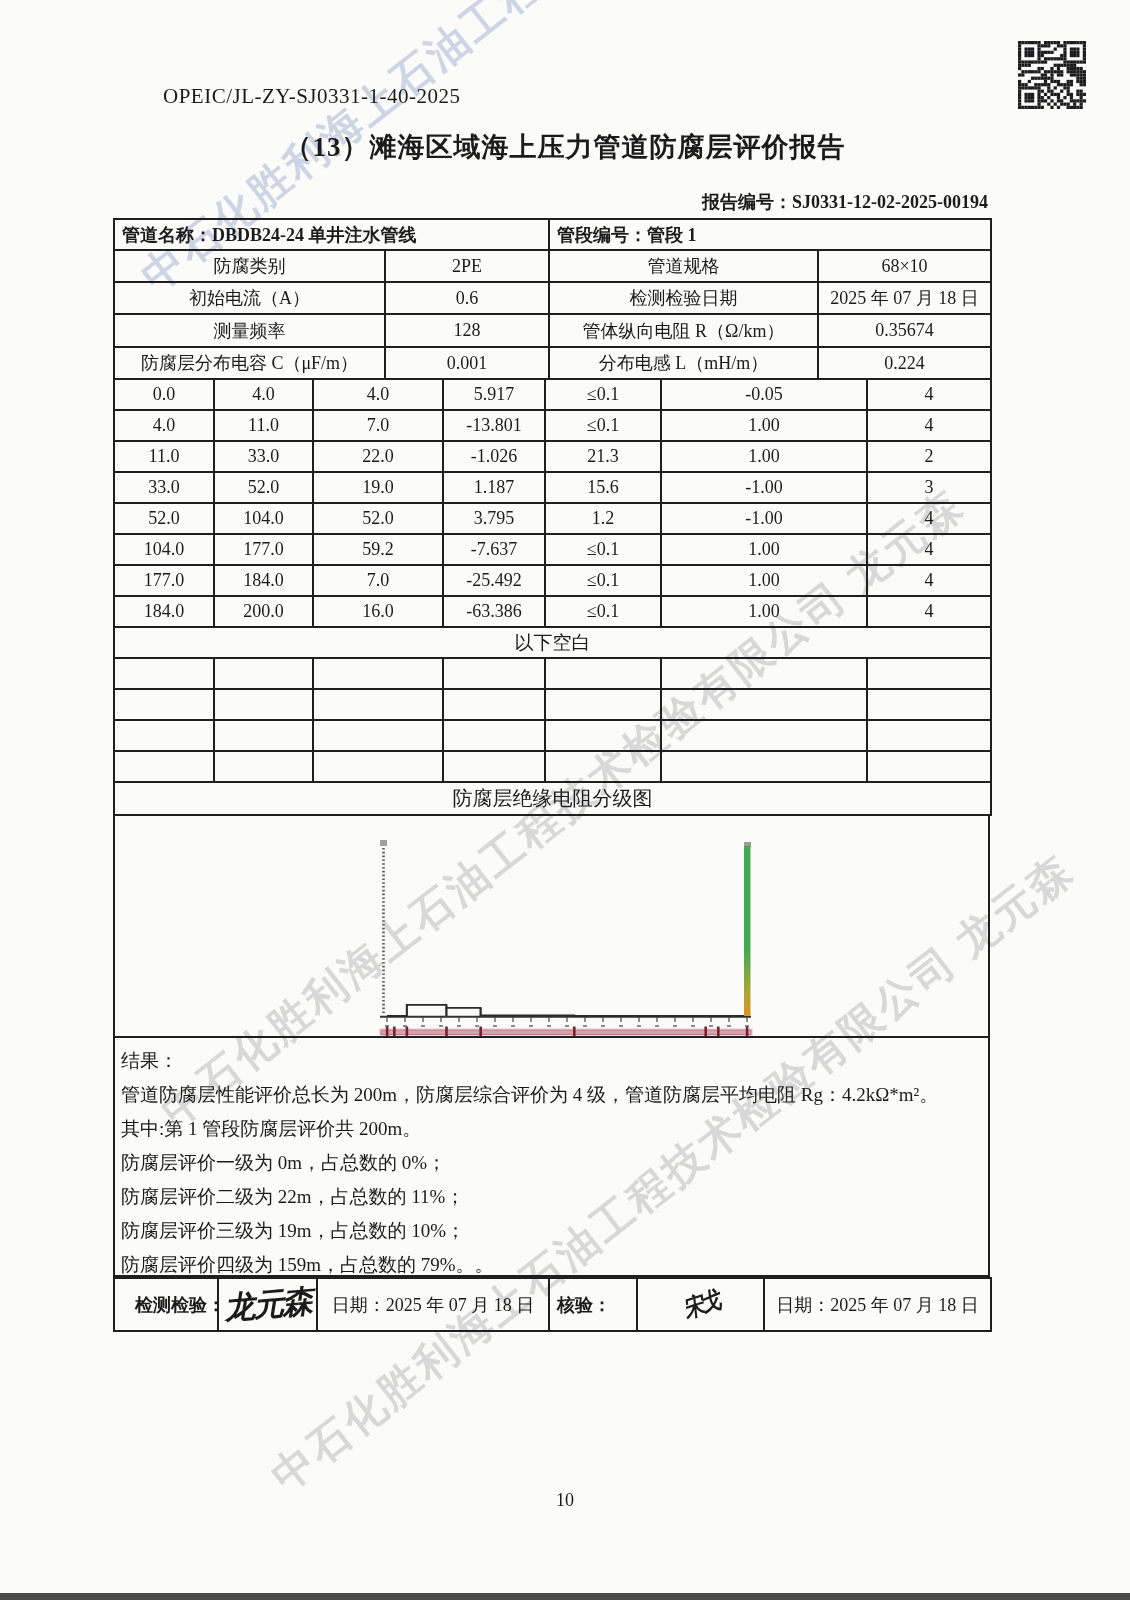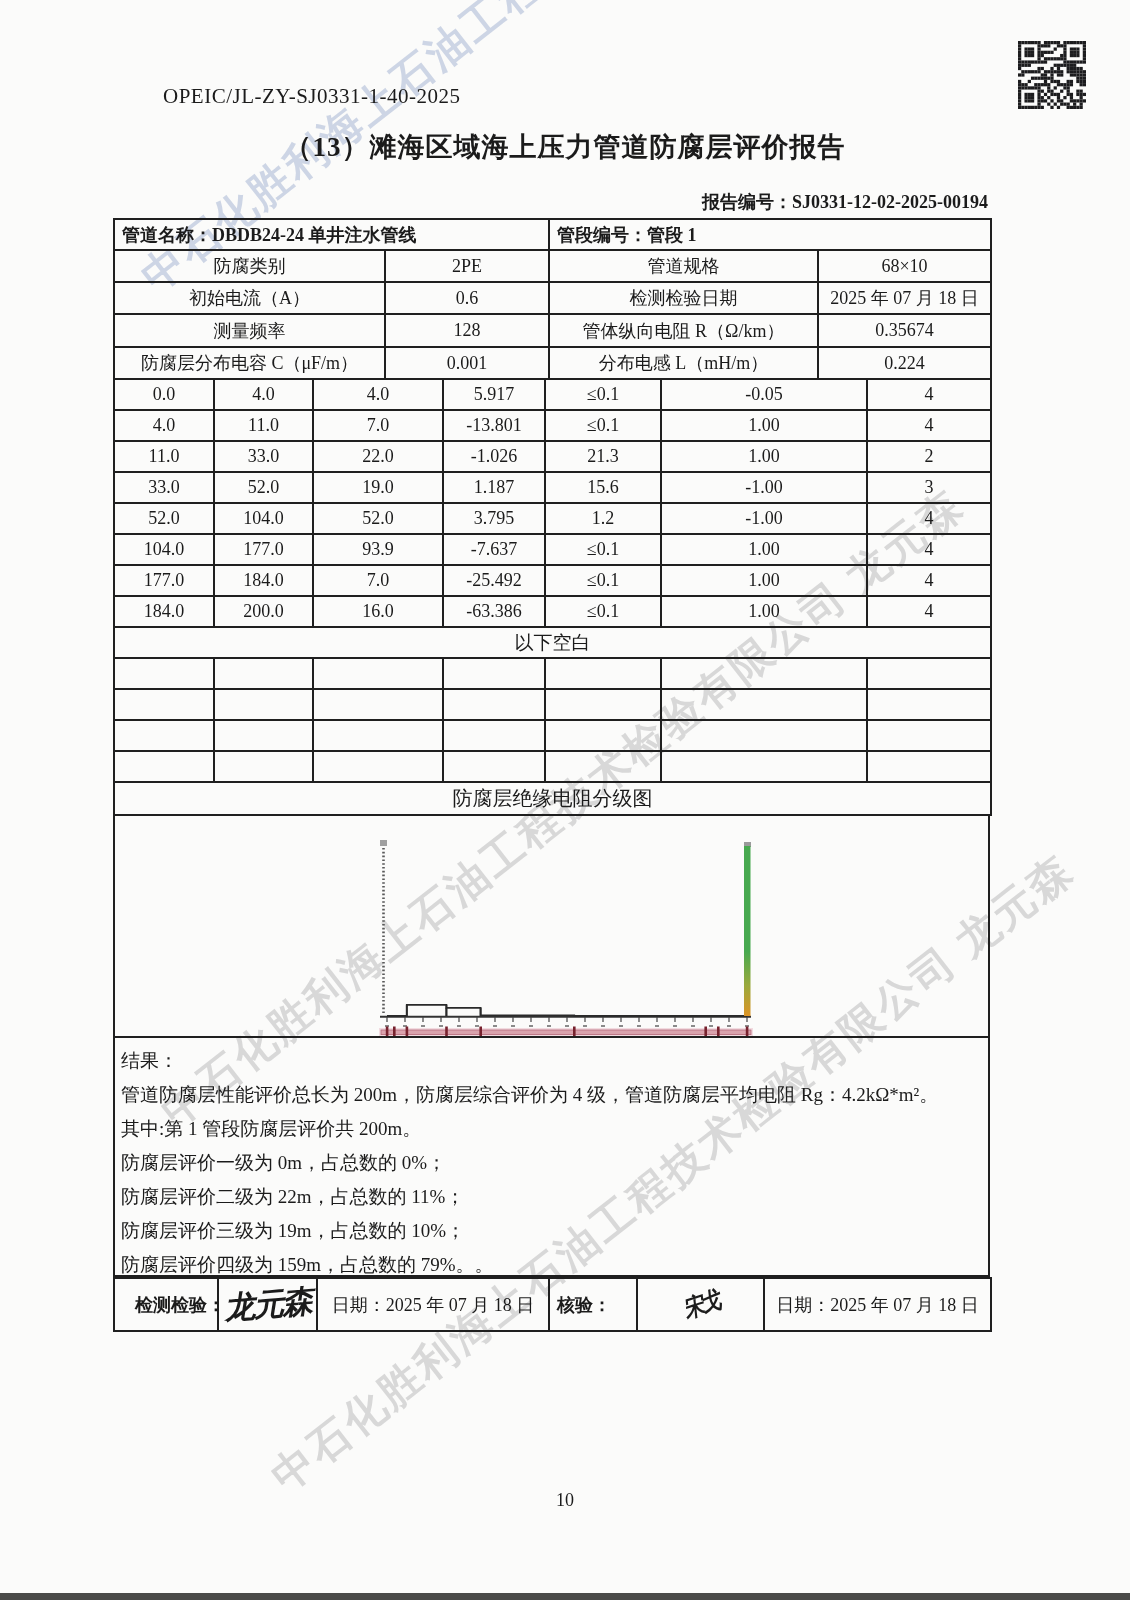--- a/index.html
+++ b/index.html
@@ -407,21 +407,21 @@
           <td>104.0</td>
           <td>52.0</td>
           <td>3.795</td>
           <td>1.2</td>
           <td>-1.00</td>
           <td>4</td>
     </tr>
     <tr style="height:31px">
       <td>104.0</td>
           <td>177.0</td>
-          <td>93.9</td>
+          <td>59.2</td>
           <td>-7.637</td>
           <td>≤0.1</td>
           <td>1.00</td>
           <td>4</td>
     </tr>
     <tr style="height:31px">
       <td>177.0</td>
           <td>184.0</td>
           <td>7.0</td>
           <td>-25.492</td>

